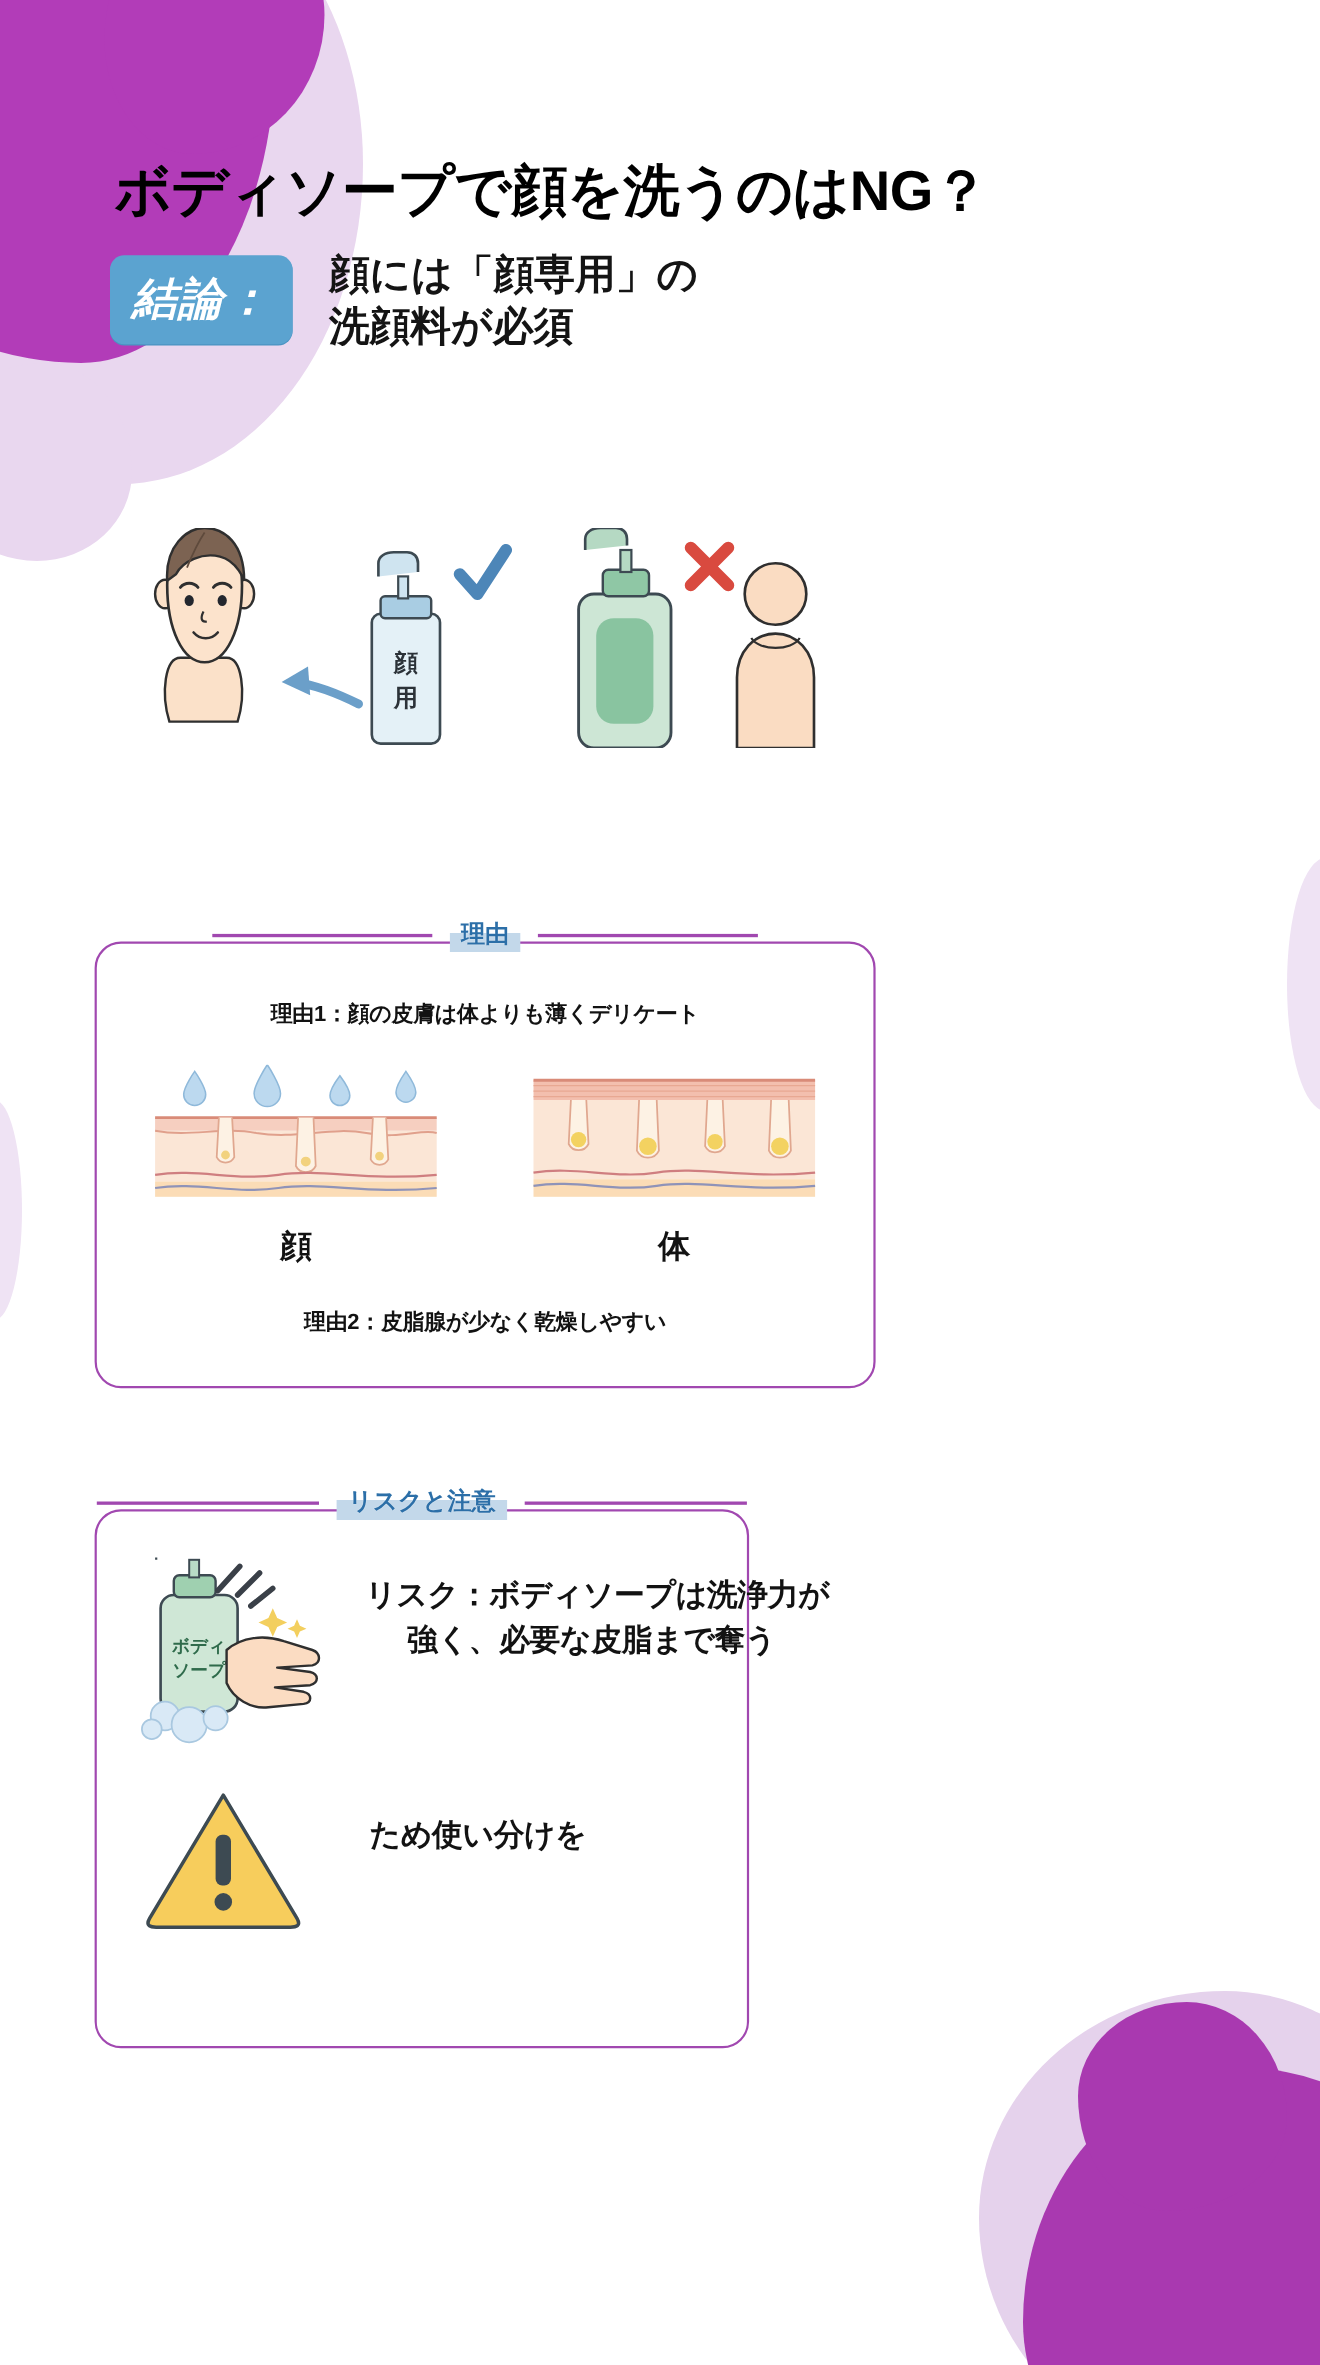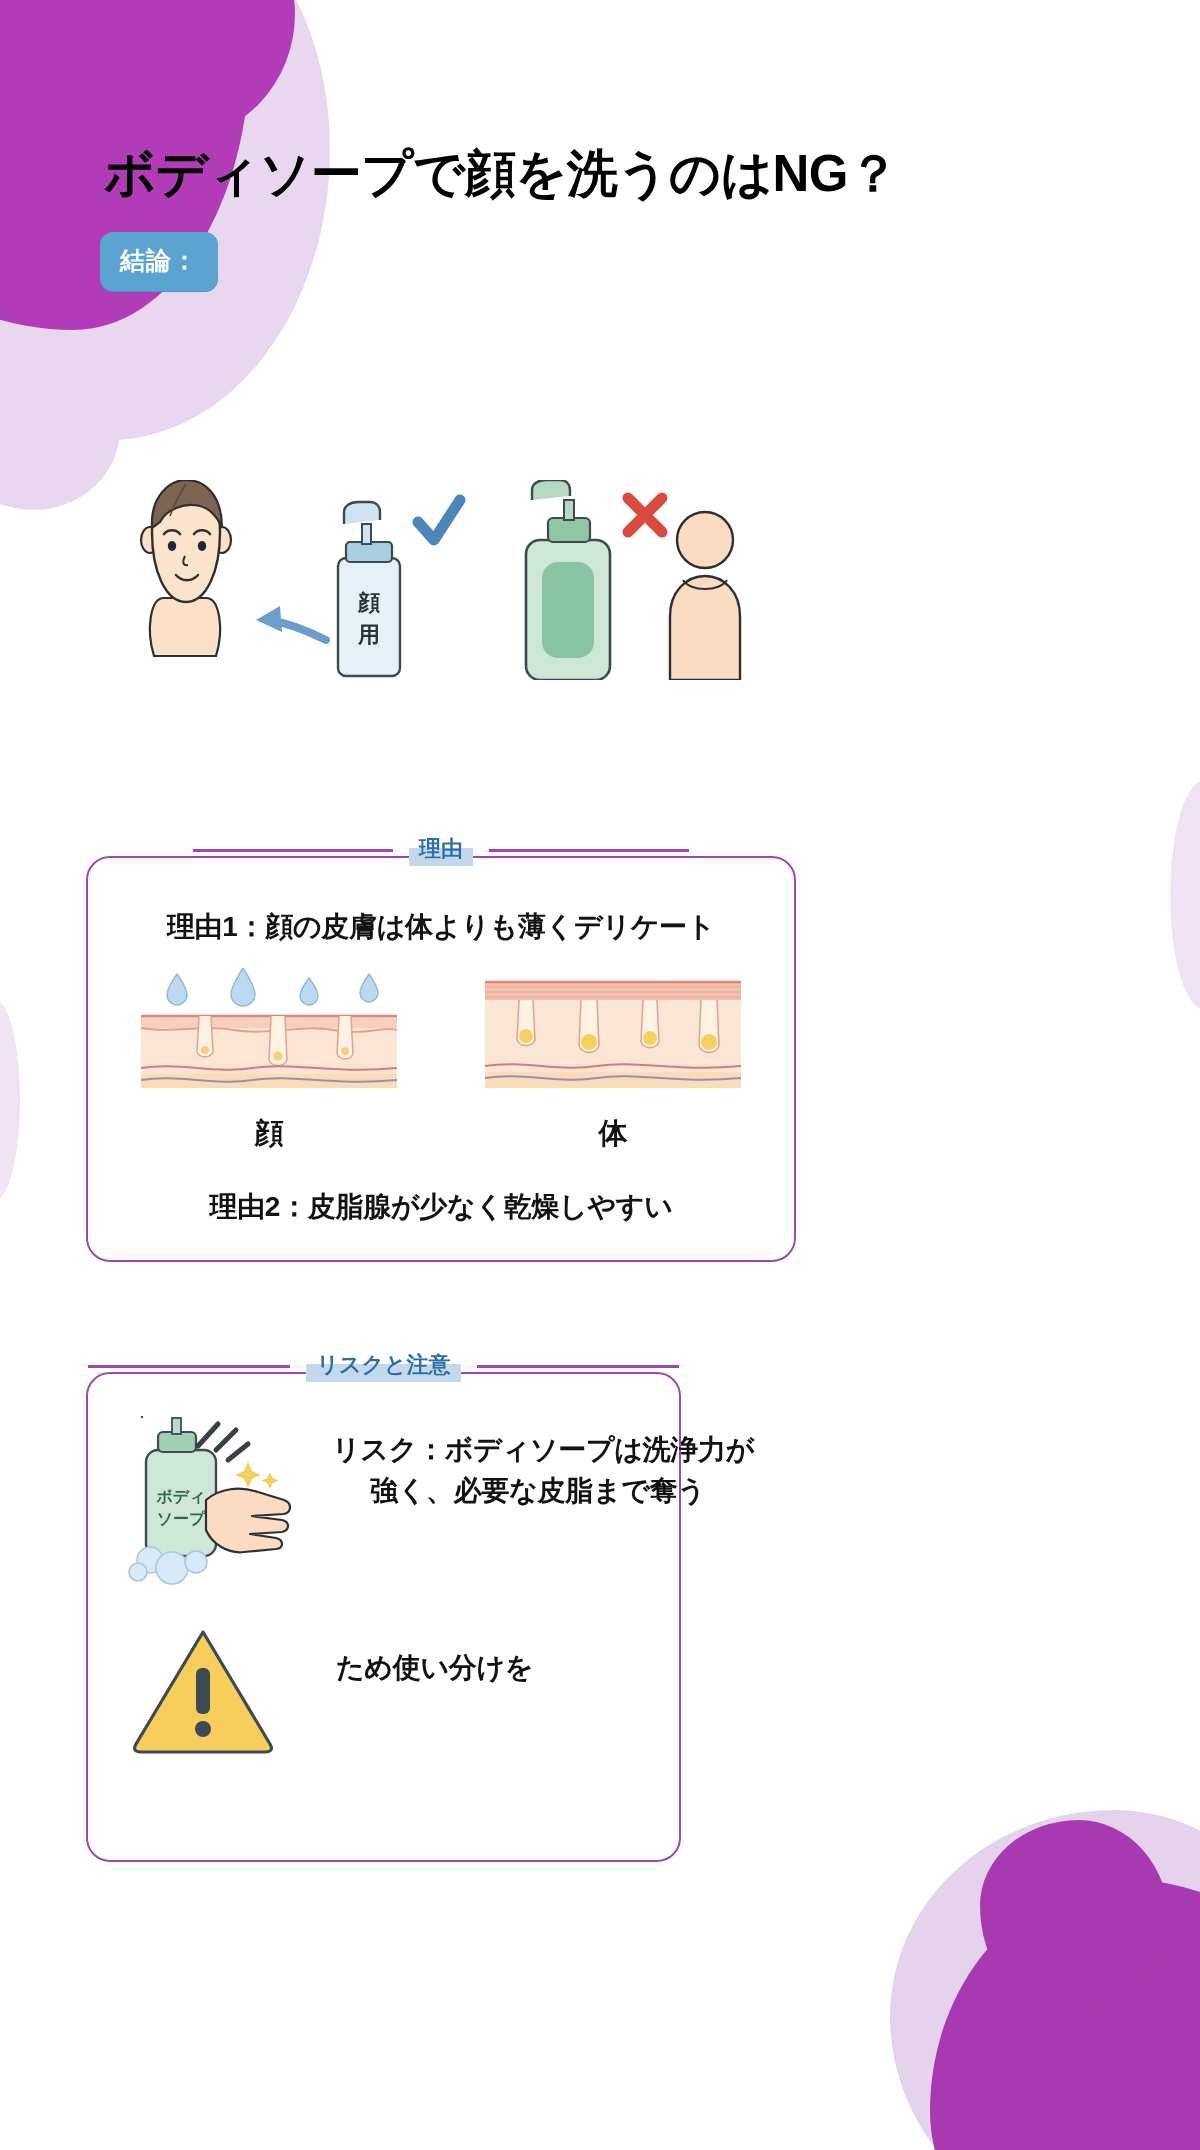--- a/index.html
+++ b/index.html
@@ -68,24 +68,25 @@
     font-size:51px; font-weight:700; color:#000000;
     letter-spacing:-0.5px; white-space:nowrap;
   }
 
   
   .concl-row { position:absolute; left:100px; top:232px; display:flex; align-items:flex-start; }
   .concl-badge {
     background:#5ba3d0; color:#ffffff;
     border-radius:13px;
     padding:12px 20px 14px 20px;
-    font-size:25px; font-weight:700;
+    font-size:41px; font-weight:700;
     letter-spacing:1px;
     box-shadow:0 1px 0 #4a93c2;
     white-space:nowrap;
+    font-style:italic;
   }
   .concl-text {
     margin-left:33px; margin-top:-6px;
     font-size:37px; font-weight:700; color:#141414;
     line-height:1.28; white-space:nowrap;
   }
 
   
   .hero { position:absolute; left:130px; top:480px; width:640px; height:200px; }
 
@@ -111,21 +112,21 @@
     background:linear-gradient(to bottom, rgba(255,255,255,0) 42%, #c3d8ea 42%, #c3d8ea 96%, rgba(255,255,255,0) 96%);
     padding:0 10px 3px 10px;
     white-space:nowrap;
     text-shadow:0 0 1px #fff;
   }
   .card-head.wide .hl-left  { flex:0 0 200px; }
   .card-head.wide .hl-right { flex:0 0 200px; }
 
   .reason-line {
     position:absolute; width:100%; text-align:center;
-    font-size:28px; font-weight:700; color:#121212;
+    font-size:20px; font-weight:700; color:#121212;
     letter-spacing:-0.3px; white-space:nowrap;
   }
   .reason-1 { top:50px; }
   .reason-2 { top:330px; }
 
   .skin-row {
     position:absolute; top:110px; left:0; width:100%;
     display:flex; justify-content:center; gap:72px;
   }
   .skin-col { display:flex; flex-direction:column; align-items:center; }
@@ -159,20 +160,24 @@
 <div class="blob blob-br-light"></div>
 <div class="blob blob-br-dark"></div>
 <div class="blob blob-br-dark2"></div>
 
 <div class="content">
 
   <div class="title">ボディソープで顔を洗うのはNG？</div>
 
   <div class="concl-row">
     <div class="concl-badge">結論：</div>
+    <div class="concl-text">
+      <div>顔には「顔専用」の</div>
+      <div>洗顔料が必須</div>
+    </div>
   </div>
 
   <div class="hero">
     <svg width="640" height="200" viewBox="0 0 640 200">
 
       <g>
         <path d="M34 118 C20 118 16 150 24 176 L86 176 C94 150 90 118 76 118 Z" fill="#fbe1c9" stroke="#2f2f2f" stroke-width="2.2"></path>
         <ellipse cx="20" cy="60" rx="9" ry="13" fill="#fbe1c9" stroke="#2f2f2f" stroke-width="2.2"></ellipse>
         <ellipse cx="92" cy="60" rx="9" ry="13" fill="#fbe1c9" stroke="#2f2f2f" stroke-width="2.2"></ellipse>
         <path d="M22 52 C22 14 42 2 56 2 C72 2 90 14 90 52 C90 92 76 122 56 122 C36 122 22 92 22 52 Z" fill="#fce3cc" stroke="#2f2f2f" stroke-width="2.4"></path>

